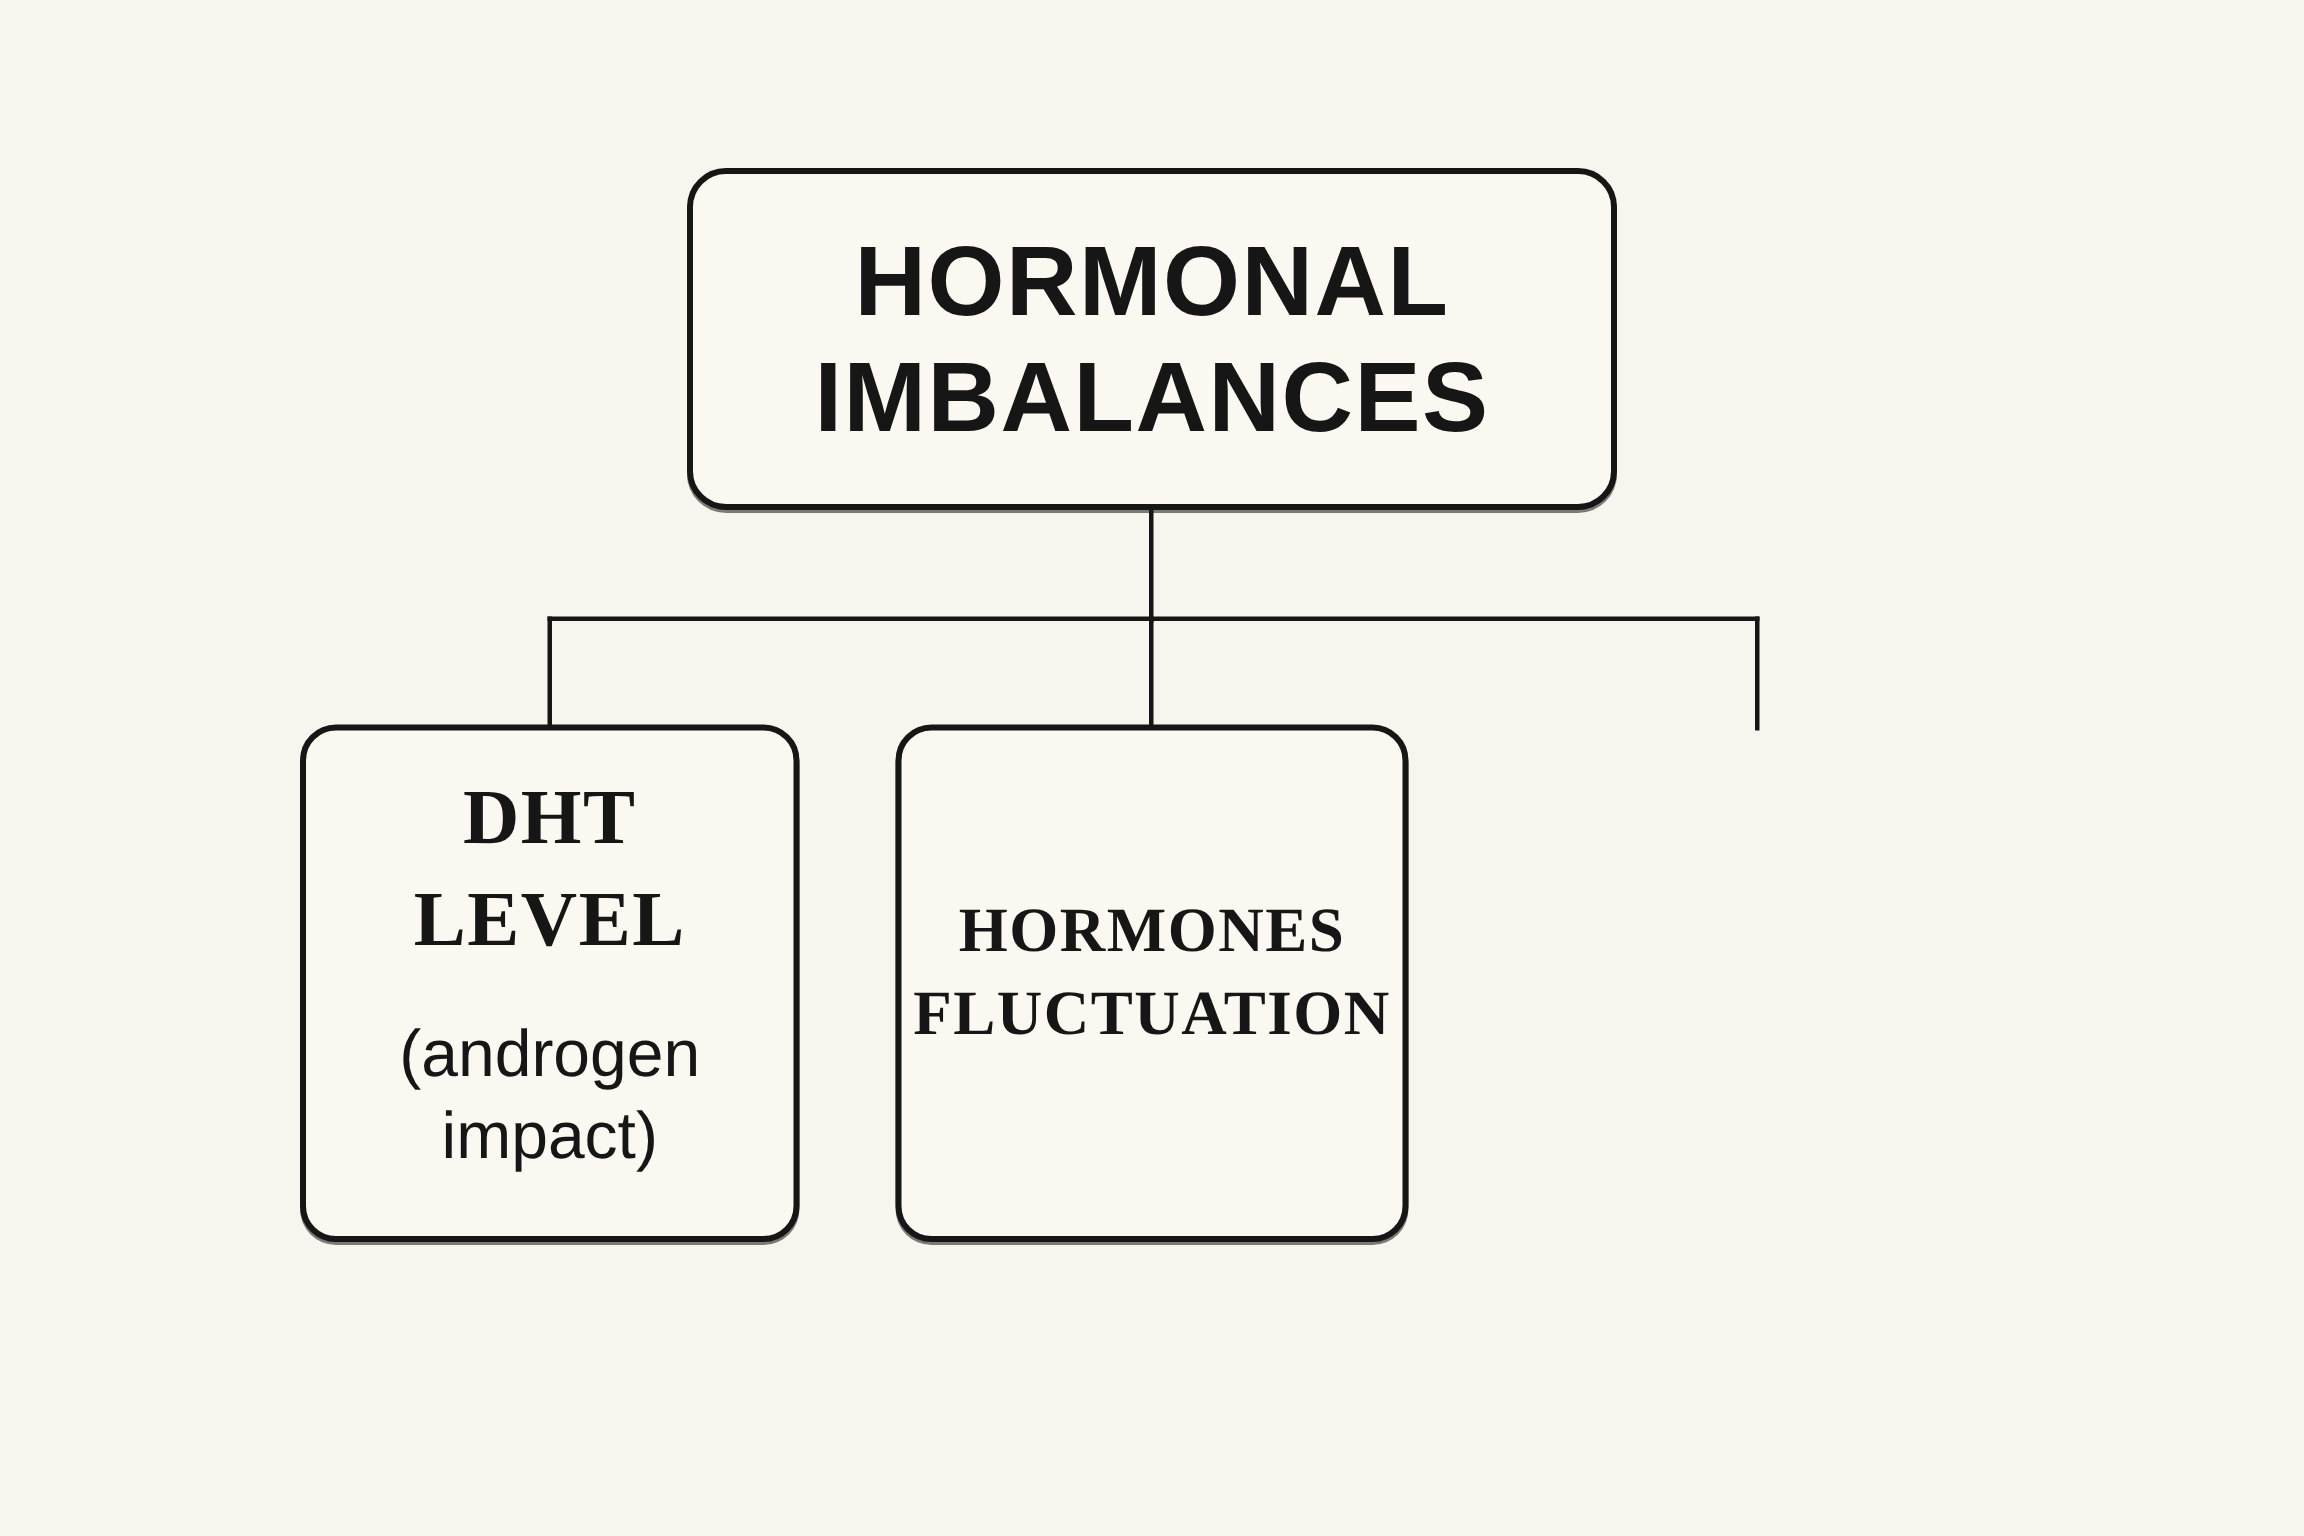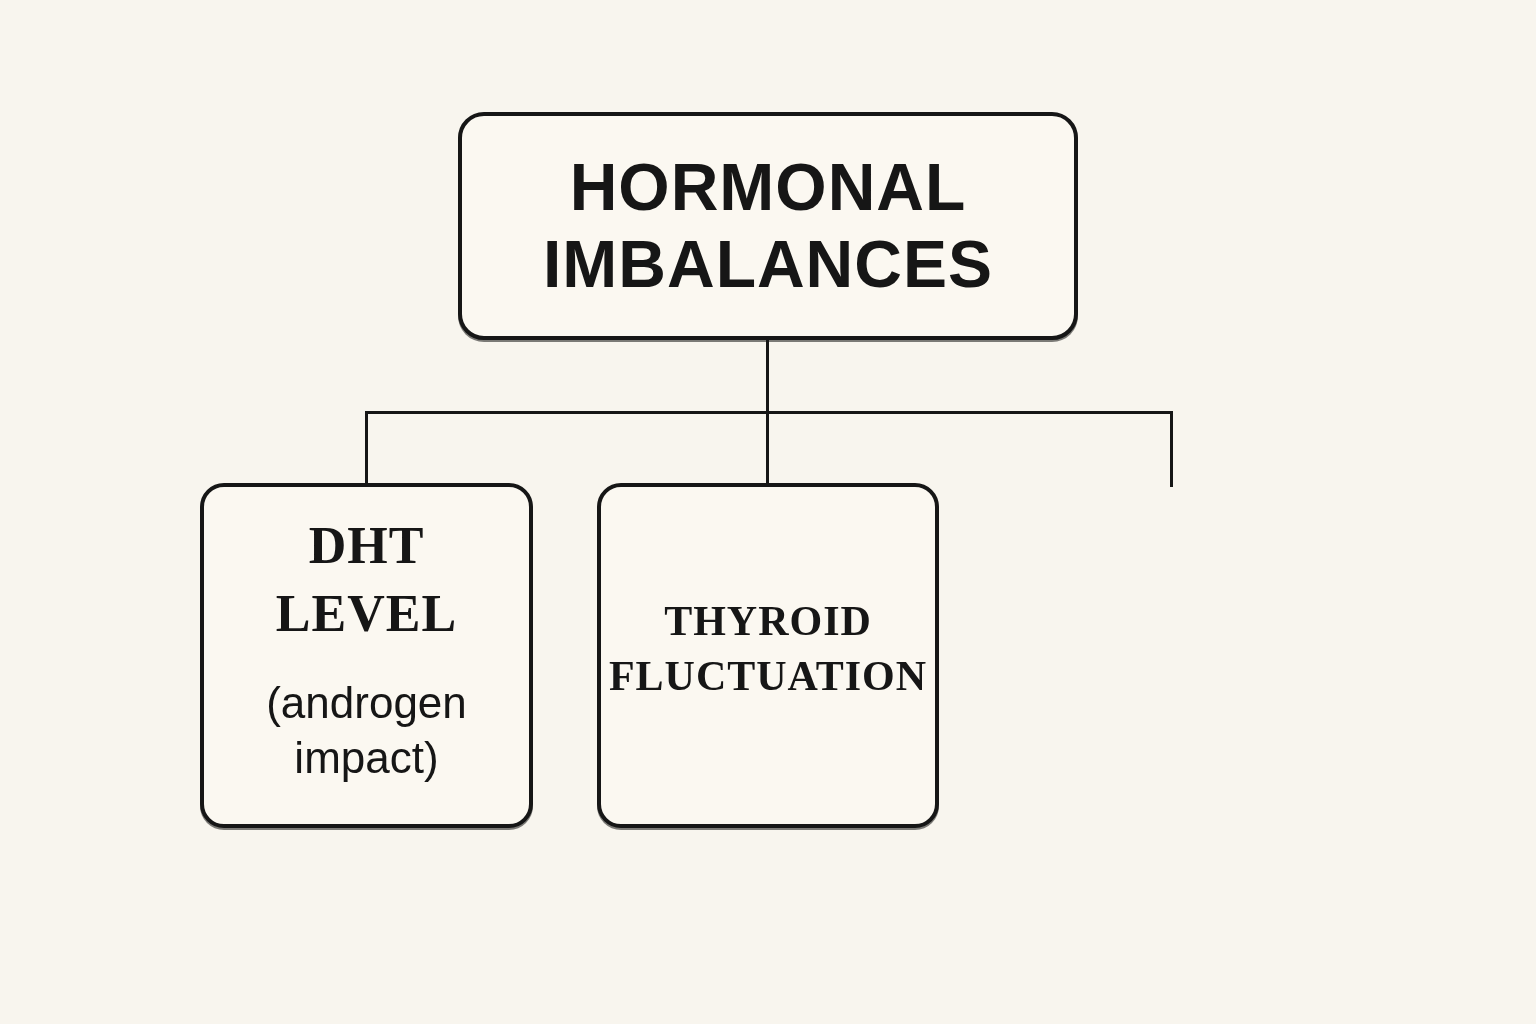--- a/index.html
+++ b/index.html
@@ -97,18 +97,18 @@
   <div class="cline drop-c"></div>
 
   <div class="node child-box child-a">
     <div class="child-title">DHT
 LEVEL</div>
     <div class="child-subtitle">(androgen
 impact)</div>
   </div>
 
   <div class="node child-box child-b">
-    <div class="child-title">THYROID
+    <div class="child-title">HORMONES
 FLUCTUATION</div>
   </div>
 
 
 </div>
 
 </body></html>

